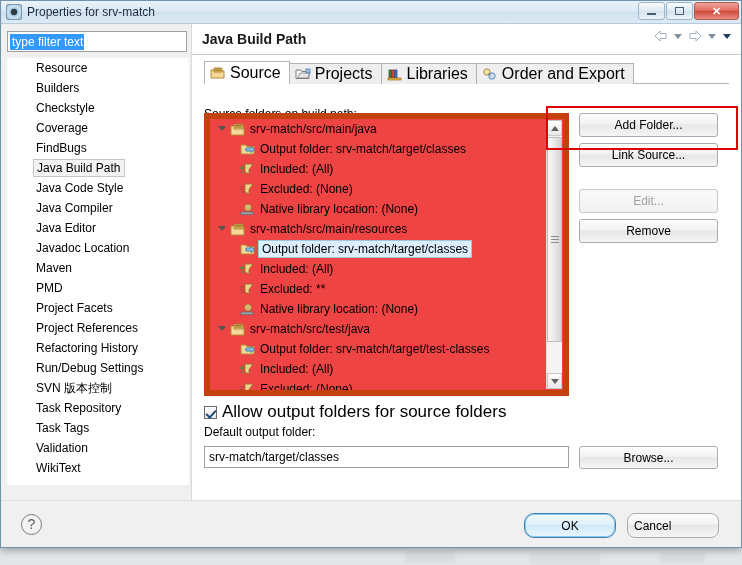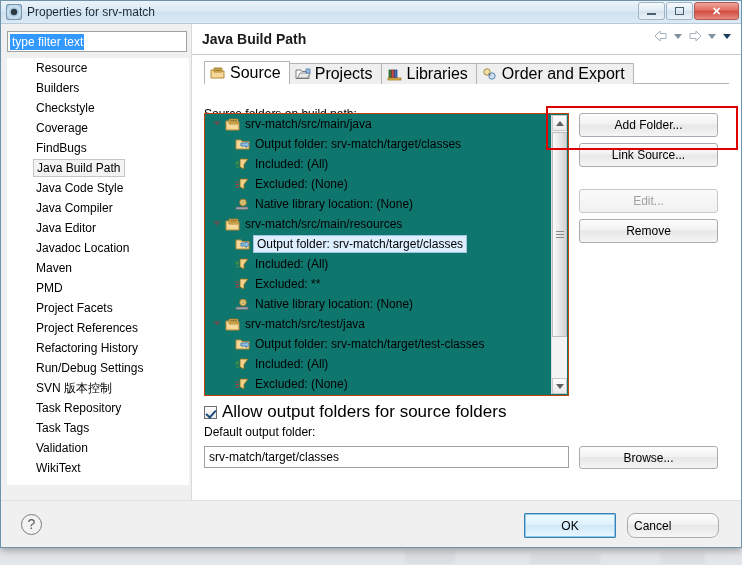--- a/index.html
+++ b/index.html
@@ -214,22 +214,22 @@
   }
   #src-label {
     position: absolute; left: 0; top: 23px;
     font-size: 12px;
   }
 
   #treebox {
     position: absolute;
     left: 0; top: 29px;
     width: 365px; height: 283px;
-    border: 1px solid #c2410c;
-    background: #0f766e;
+    border: 6px solid #c2410c;
+    background: #ef4444;
     overflow: hidden;
   }
   .trow {
     height: 20px;
     display: flex; align-items: center;
     white-space: nowrap;
     font-size: 12px;
     padding-left: 6px;
   }
   .trow.lvl1 { padding-left: 6px; }
@@ -375,21 +375,21 @@
     color: #5a5a5a;
     font-size: 14px;
     text-align: center;
     line-height: 19px;
     background: #f3f3f3;
   }
   #ok-btn {
     position: absolute; right: 125px; top: 12px;
     width: 92px; height: 25px;
     border: 1px solid #3c7fb1;
-    border-radius: 1px;
+    border-radius: 10px;
     background: linear-gradient(180deg,#f0faff 0%,#e0f2fb 45%,#cfe9f8 50%,#eaf7ff 100%);
     box-shadow: 0 0 0 1px #8ec8ec inset;
     font-size: 12px; font-family: "Liberation Sans", sans-serif;
     text-align: center; line-height: 23px;
   }
   #cancel-btn {
     position: absolute; right: 22px; top: 12px;
     width: 92px; height: 25px;
     border: 1px solid #a9adb3;
     border-radius: 8px;

